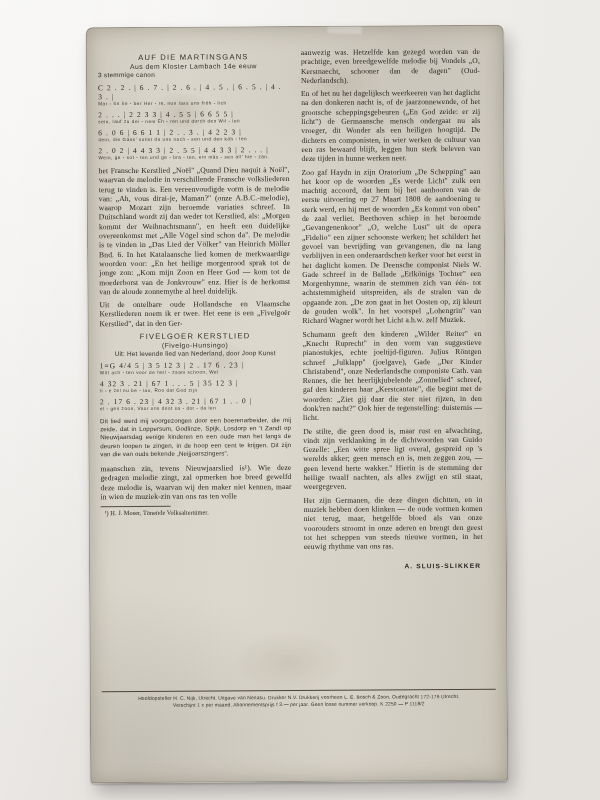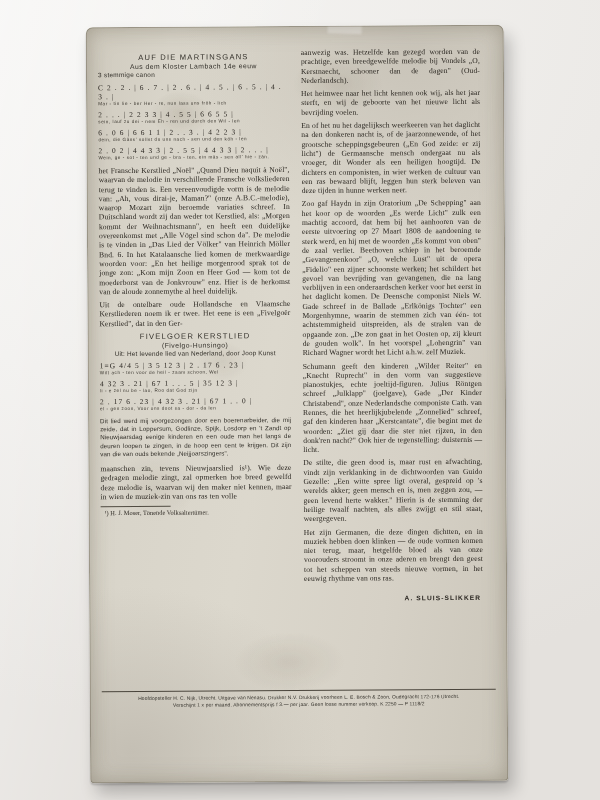--- a/index.html
+++ b/index.html
@@ -151,21 +151,20 @@
         <p class="inset">Dit lied werd mij voorgezongen door een boerenarbeider, die mij zeide, dat in Loppersum, Godlinze, Spijk, Losdorp en 't Zandt op Nieuwjaarsdag eenige kinderen en een oude man het langs de deuren loopen te zingen, in de hoop een cent te krijgen. Dit zijn van die van ouds bekende „Neijjoarszingers".</p>
 
         <p class="body">maanschen zin, tevens Nieuwjaarslied is¹). Wie deze gedragen melodie zingt, zal opmerken hoe breed gewelfd deze melodie is, waarvan wij den maker niet kennen, maar in wien de muziek-zin van ons ras ten volle</p>
 
         <hr class="fnrule">
         <p class="footnote">¹) H. J. Moser, Tönende Volksaltertümer.</p>
       </div>
 
       <div class="colR">
         <p class="body first">aanwezig was. Hetzelfde kan gezegd worden van de prachtige, even breedgewelfde melodie bij Vondels „O, Kerstnaecht, schooner dan de dagen" (Oud-Nederlandsch).</p>
-        <p class="body">Het heimwee naar het licht kennen ook wij, als het jaar sterft, en wij de geboorte van het nieuwe licht als bevrijding voelen.</p>
         <p class="body">En of het nu het dagelijksch weerkeeren van het daglicht na den donkeren nacht is, of de jaarzonnewende, of het grootsche scheppingsgebeuren („En God zeide: er zij licht") de Germaansche mensch ondergaat nu als vroeger, dit Wonder als een heiligen hoogtijd. De dichters en componisten, in wier werken de cultuur van een ras bewaard blijft, leggen hun sterk beleven van deze tijden in hunne werken neer.</p>
         <p class="body">Zoo gaf Haydn in zijn Oratorium „De Schepping" aan het koor op de woorden „Es werde Licht" zulk een machtig accoord, dat hem bij het aanhooren van de eerste uitvoering op 27 Maart 1808 de aandoening te sterk werd, en hij met de woorden „Es kommt von oben" de zaal verliet. Beethoven schiep in het beroemde „Gevangenenkoor" „O, welche Lust" uit de opera „Fidelio" een zijner schoonste werken; het schildert het gevoel van bevrijding van gevangenen, die na lang verblijven in een onderaardschen kerker voor het eerst in het daglicht komen. De Deensche componist Niels W. Gade schreef in de Ballade „Erlkönigs Tochter" een Morgenhymne, waarin de stemmen zich van één- tot achtstemmigheid uitspreiden, als de stralen van de opgaande zon. „De zon gaat in het Oosten op, zij kleurt de gouden wolk". In het voorspel „Lohengrin" van Richard Wagner wordt het Licht a.h.w. zelf Muziek.</p>
         <p class="body">Schumann geeft den kinderen „Wilder Reiter" en „Knecht Ruprecht" in den vorm van suggestieve pianostukjes, echte joeltijd-figuren. Julius Röntgen schreef „Julklapp" (joelgave), Gade „Der Kinder Christabend", onze Nederlandsche componiste Cath. van Rennes, die het heerlijkjubelende „Zonnelied" schreef, gaf den kinderen haar „Kerstcantate", die begint met de woorden: „Ziet gij daar die ster niet rijzen, in den donk'ren nacht?" Ook hier de tegenstelling: duisternis — licht.</p>
         <p class="body">De stilte, die geen dood is, maar rust en afwachting, vindt zijn verklanking in de dichtwoorden van Guido Gezelle: „Een witte spree ligt overal, gespreid op 's werelds akker; geen mensch en is, men zeggen zou, — geen levend herte wakker." Hierin is de stemming der heilige twaalf nachten, als alles zwijgt en stil staat, weergegeven.</p>
         <p class="body tight">Het zijn Germanen, die deze dingen dichtten, en in muziek hebben doen klinken — de oude vormen komen niet terug, maar, hetgelfde bloed als van onze voorouders stroomt in onze aderen en brengt den geest tot het scheppen van steeds nieuwe vormen, in het eeuwig rhythme van ons ras.</p>
         <p class="sig">A. SLUIS-SLIKKER</p>
       </div>
     </div>
 
     <div class="colophon">

